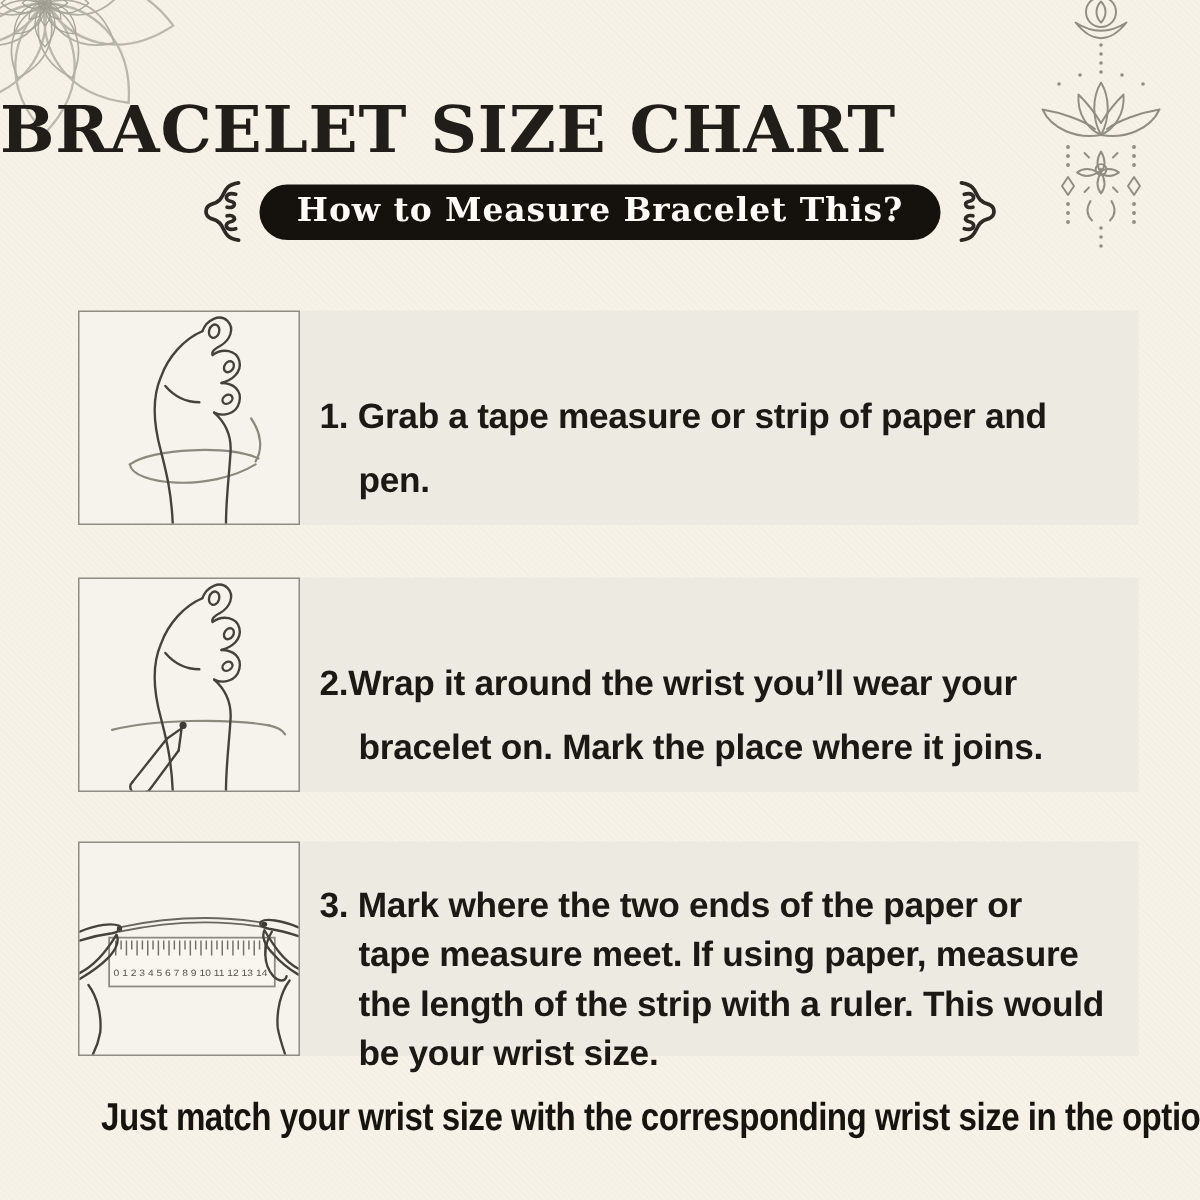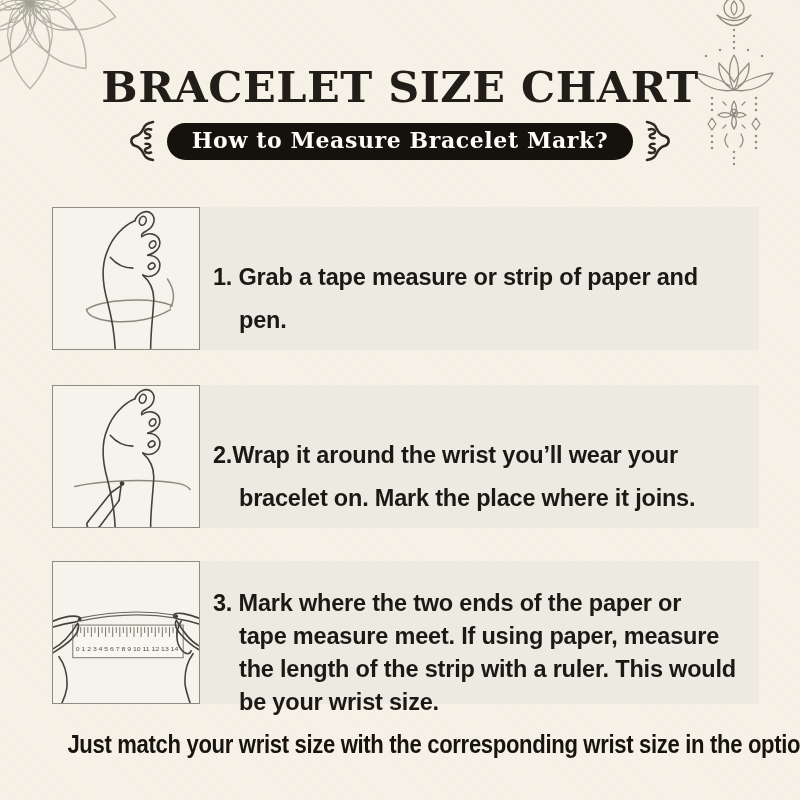--- a/index.html
+++ b/index.html
@@ -11,21 +11,21 @@
   .canvas{
     position:relative;width:800px;height:800px;
     background:#f7f2e7;
     background-image:repeating-linear-gradient(45deg, rgba(120,110,90,.025) 0 1px, transparent 1px 3px);
   }
   
   .orn-mandala{position:absolute;left:0;top:0;width:150px;height:138px;}
   .orn-lotus{position:absolute;right:12px;top:0;width:108px;height:170px;}
   
   .title{
-    position:absolute;top:62px;left:0;width:800px;text-align:center;
+    position:absolute;top:62px;left:0;width:800px;
     font-family:"DejaVu Serif","Liberation Serif",serif;
     font-weight:700;font-size:43px;letter-spacing:.5px;color:#211d18;
     margin:0;
   }
   .badge-row{
     position:absolute;top:121px;left:0;width:800px;height:40px;
     display:flex;align-items:center;justify-content:center;gap:9px;
   }
   .flourish{width:29px;height:42px;flex:0 0 auto;}
   .flourish.right{transform:scaleX(-1);}
@@ -168,21 +168,21 @@
   <h1 class="title">BRACELET SIZE CHART</h1>
 
   <div class="badge-row">
     <svg class="flourish" viewBox="0 0 30 44" aria-hidden="true">
       <g fill="none" stroke="#2e2a23" stroke-width="2.6" stroke-linecap="round">
         <path d="M25,2 C11,4 18,14 6,17 C1,19 1,25 6,27 C18,30 11,40 25,42"></path>
         <path d="M23,10 C16,8 14,14 20,15 C24,16 22,20 17,19"></path>
         <path d="M23,34 C16,36 14,30 20,29 C24,28 22,24 17,25"></path>
       </g>
     </svg>
-    <div class="pill">How to Measure Bracelet Mark?</div>
+    <div class="pill">How to Measure Bracelet This?</div>
     <svg class="flourish right" viewBox="0 0 30 44" aria-hidden="true">
       <g fill="none" stroke="#2e2a23" stroke-width="2.6" stroke-linecap="round">
         <path d="M25,2 C11,4 18,14 6,17 C1,19 1,25 6,27 C18,30 11,40 25,42"></path>
         <path d="M23,10 C16,8 14,14 20,15 C24,16 22,20 17,19"></path>
         <path d="M23,34 C16,36 14,30 20,29 C24,28 22,24 17,25"></path>
       </g>
     </svg>
   </div>
 
   <div class="step-row row-0">

